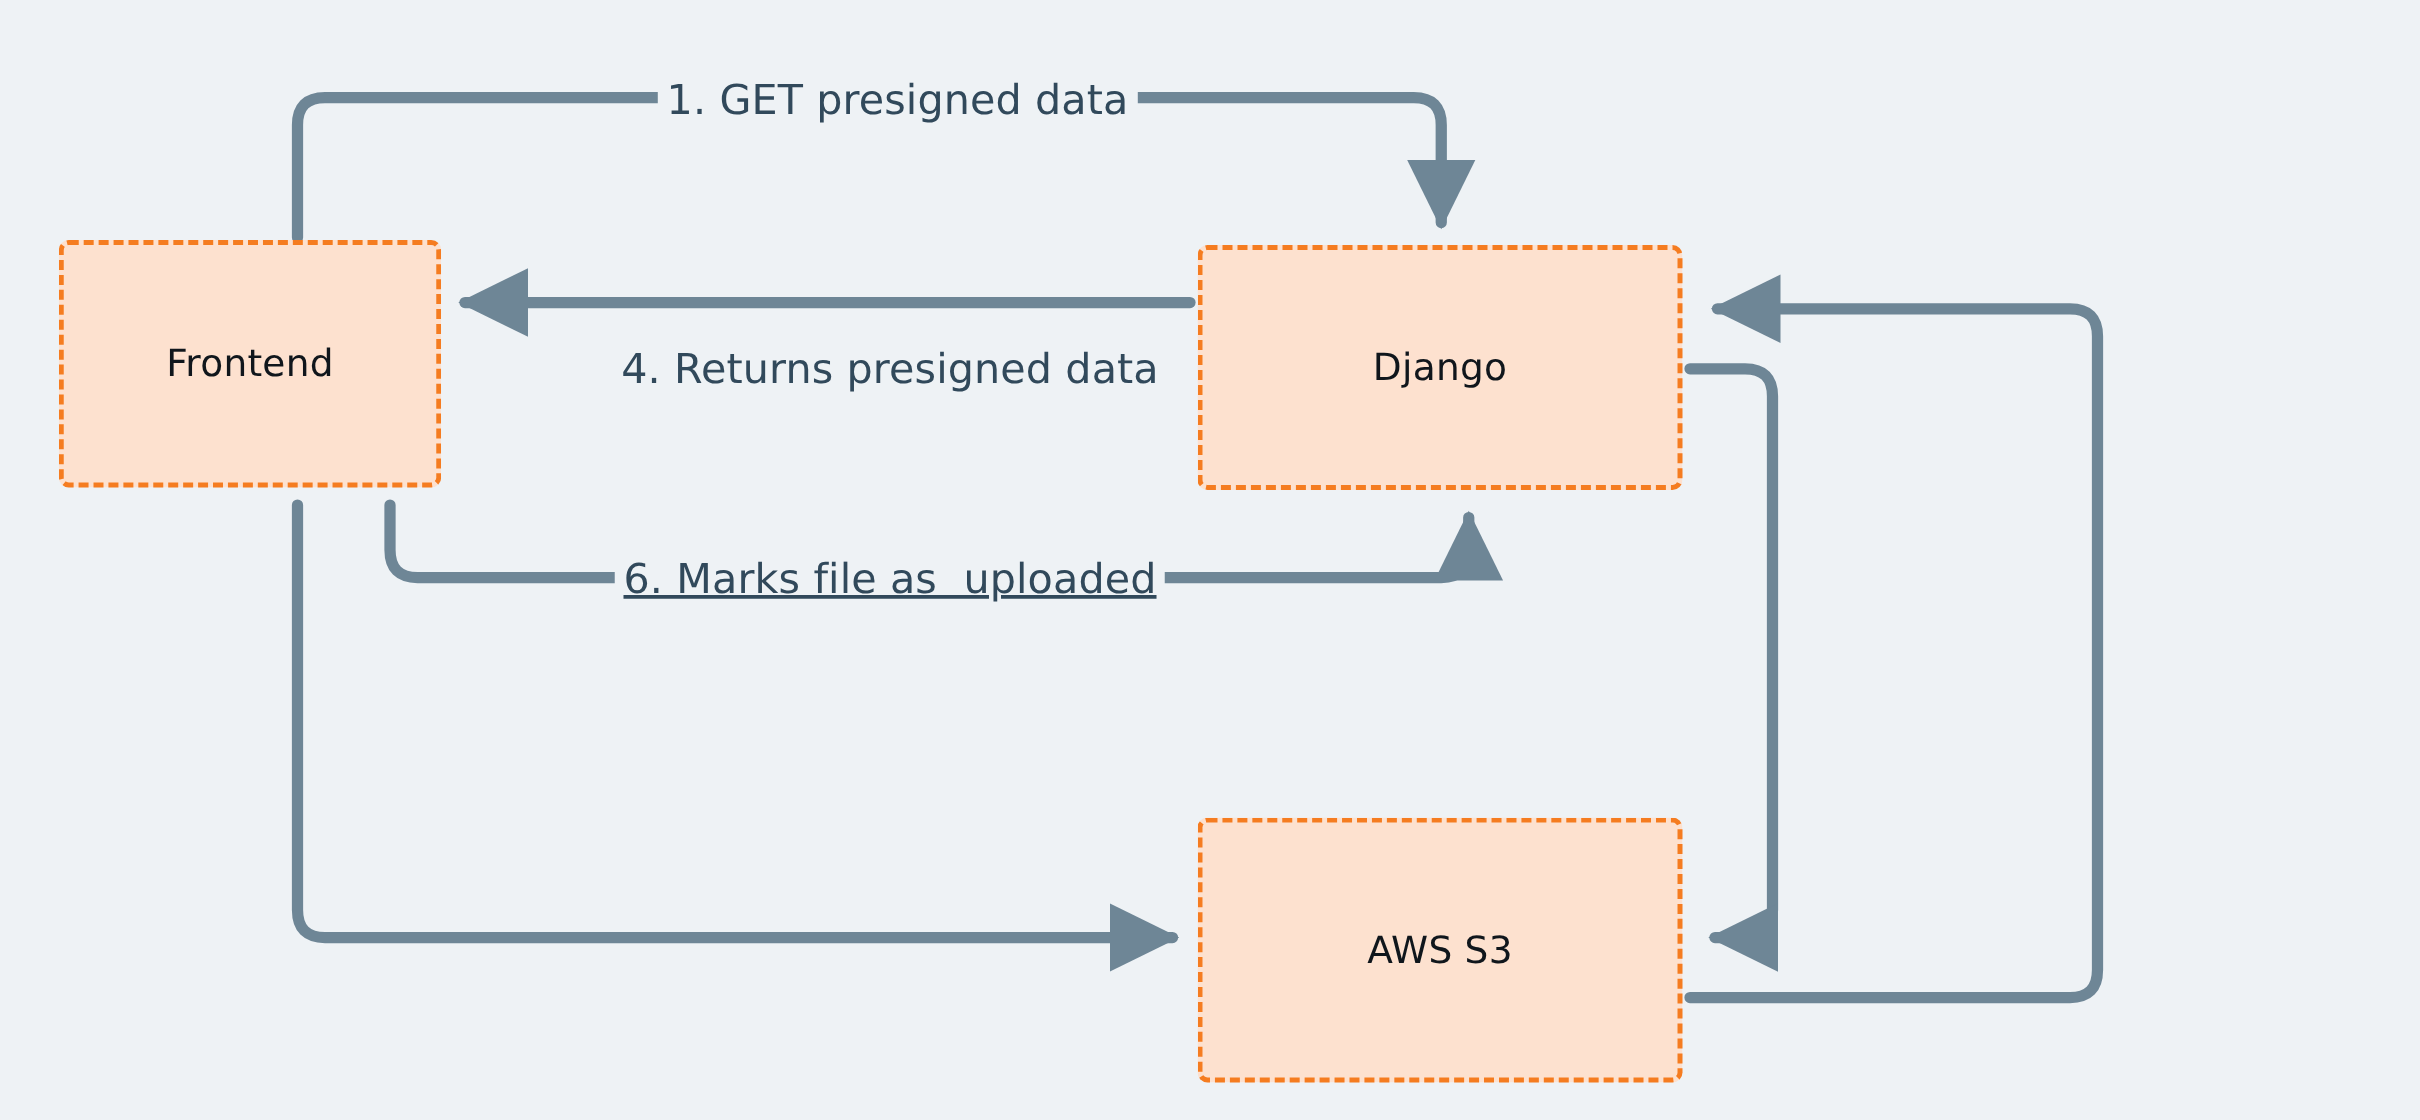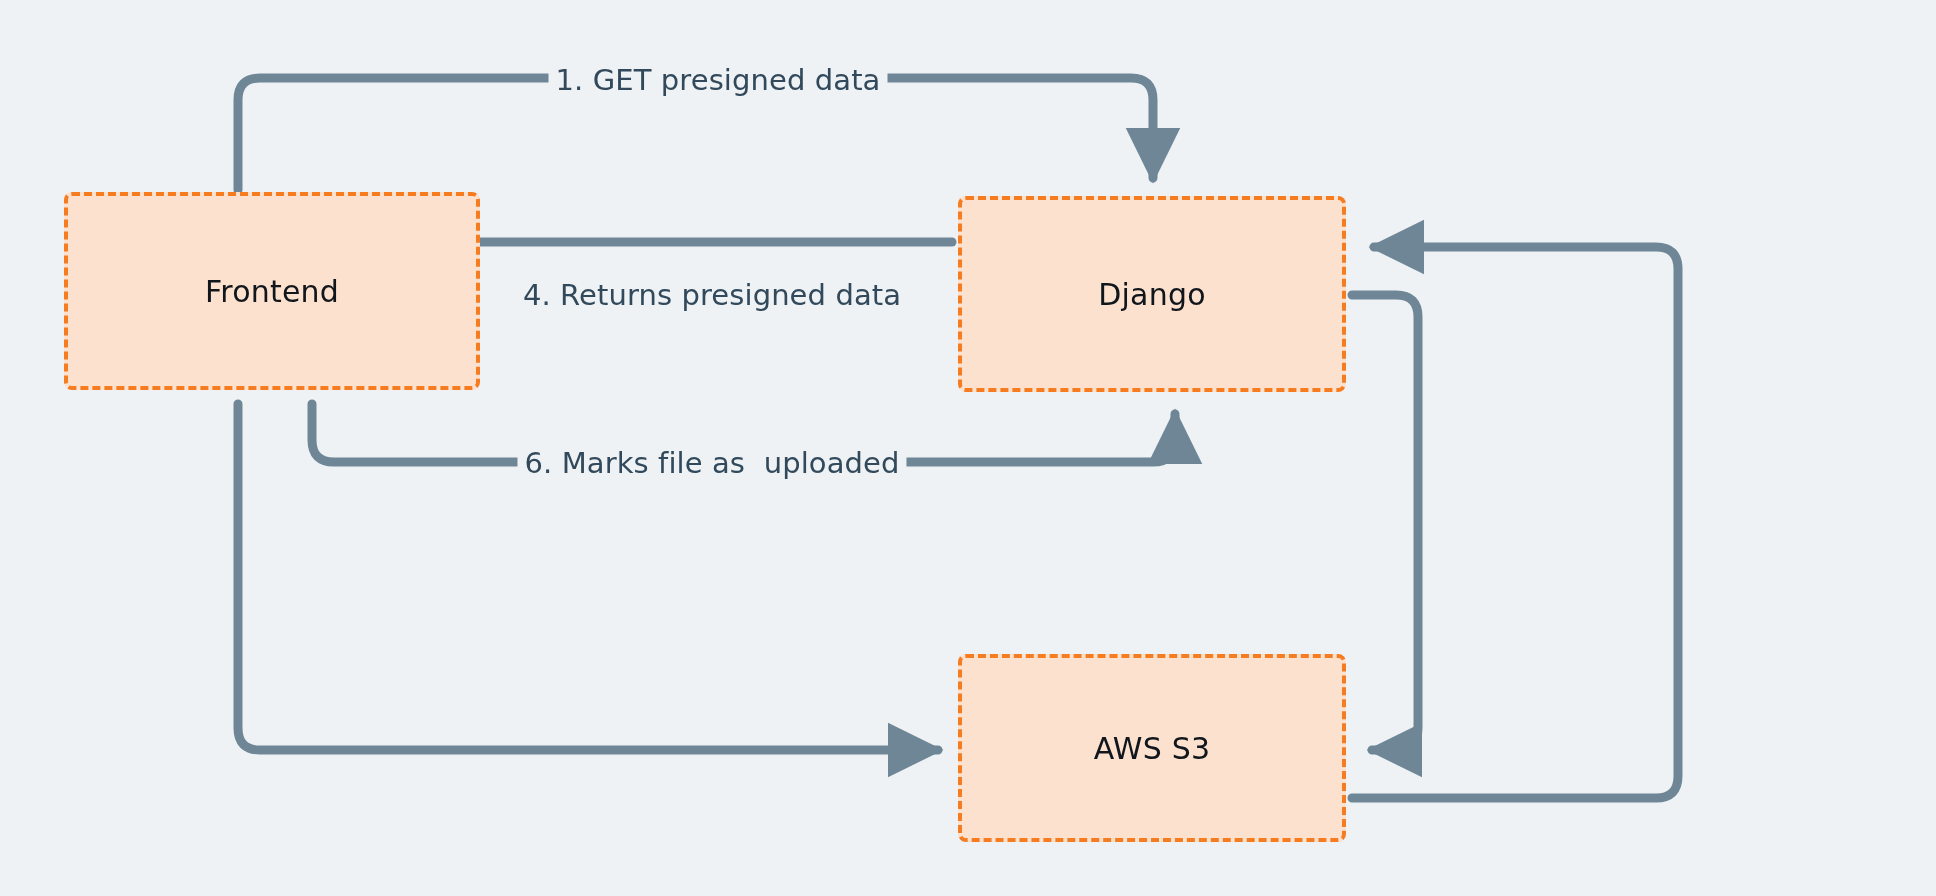--- a/index.html
+++ b/index.html
@@ -39,21 +39,21 @@
   }
   .node-label {
     font-size: 30px;
     color: #10161c;
     font-family: "DejaVu Sans", "Liberation Sans", sans-serif;
     letter-spacing: 0.2px;
     white-space: pre;
   }
   .edge-label {
     position: absolute;
-    font-size: 29px;
+    font-size: 33px;
     color: #31495b;
     font-family: "DejaVu Sans", "Liberation Sans", sans-serif;
     white-space: pre;
     background: #eef2f5;
     padding: 0 7px;
     line-height: 34px;
     transform: translate(-50%, -50%);
     letter-spacing: 0.1px;
   }
 </style>
@@ -78,34 +78,34 @@
       <path d="M 1352 798 L 1656 798 Q 1678 798 1678 776 L 1678 269 Q 1678 247 1656 247 L 1374 247" marker-end="url(#arrowhead)"></path>
 
       <path d="M 952 242 L 372 242" marker-end="url(#arrowhead)"></path>
 
       <path d="M 238 404 L 238 728 Q 238 750 260 750 L 938 750" marker-end="url(#arrowhead)"></path>
 
       <path d="M 312 404 L 312 440 Q 312 462 334 462 L 1153 462 Q 1175 462 1175 440 L 1175 414" marker-end="url(#arrowhead)"></path>
     </g>
   </svg>
 
-  <div class="node" style="left:47px; top:192px; width:416px; height:198px;margin-left:17px;">
+  <div class="node" style="left:47px; top:192px; width:306px; height:198px;">
     <span class="node-label">Frontend</span>
   </div>
 
   <div class="node" style="left:958px; top:196px; width:388px; height:196px;justify-content:center;">
     <span class="node-label">Django</span>
   </div>
 
-  <div class="node" style="left:958px; top:654px; width:388px; height:188px;">
+  <div class="node" style="left:958px; top:654px; width:388px; height:212px;">
     <span class="node-label">AWS S3</span>
   </div>
 
   <div class="edge-label" style="left:718px; top:80px;">1. GET presigned data</div>
 
 
 
   <div class="edge-label" style="left:712px; top:295px;">4. Returns presigned data</div>
 
 
-  <div class="edge-label" style="left:712px; top:463px;">6. Marks file as  uploaded</div>
+  <div class="edge-label" style="left:712px; top:463px;text-decoration:underline;">6. Marks file as  uploaded</div>
 
 </div>
 
 </body></html>

